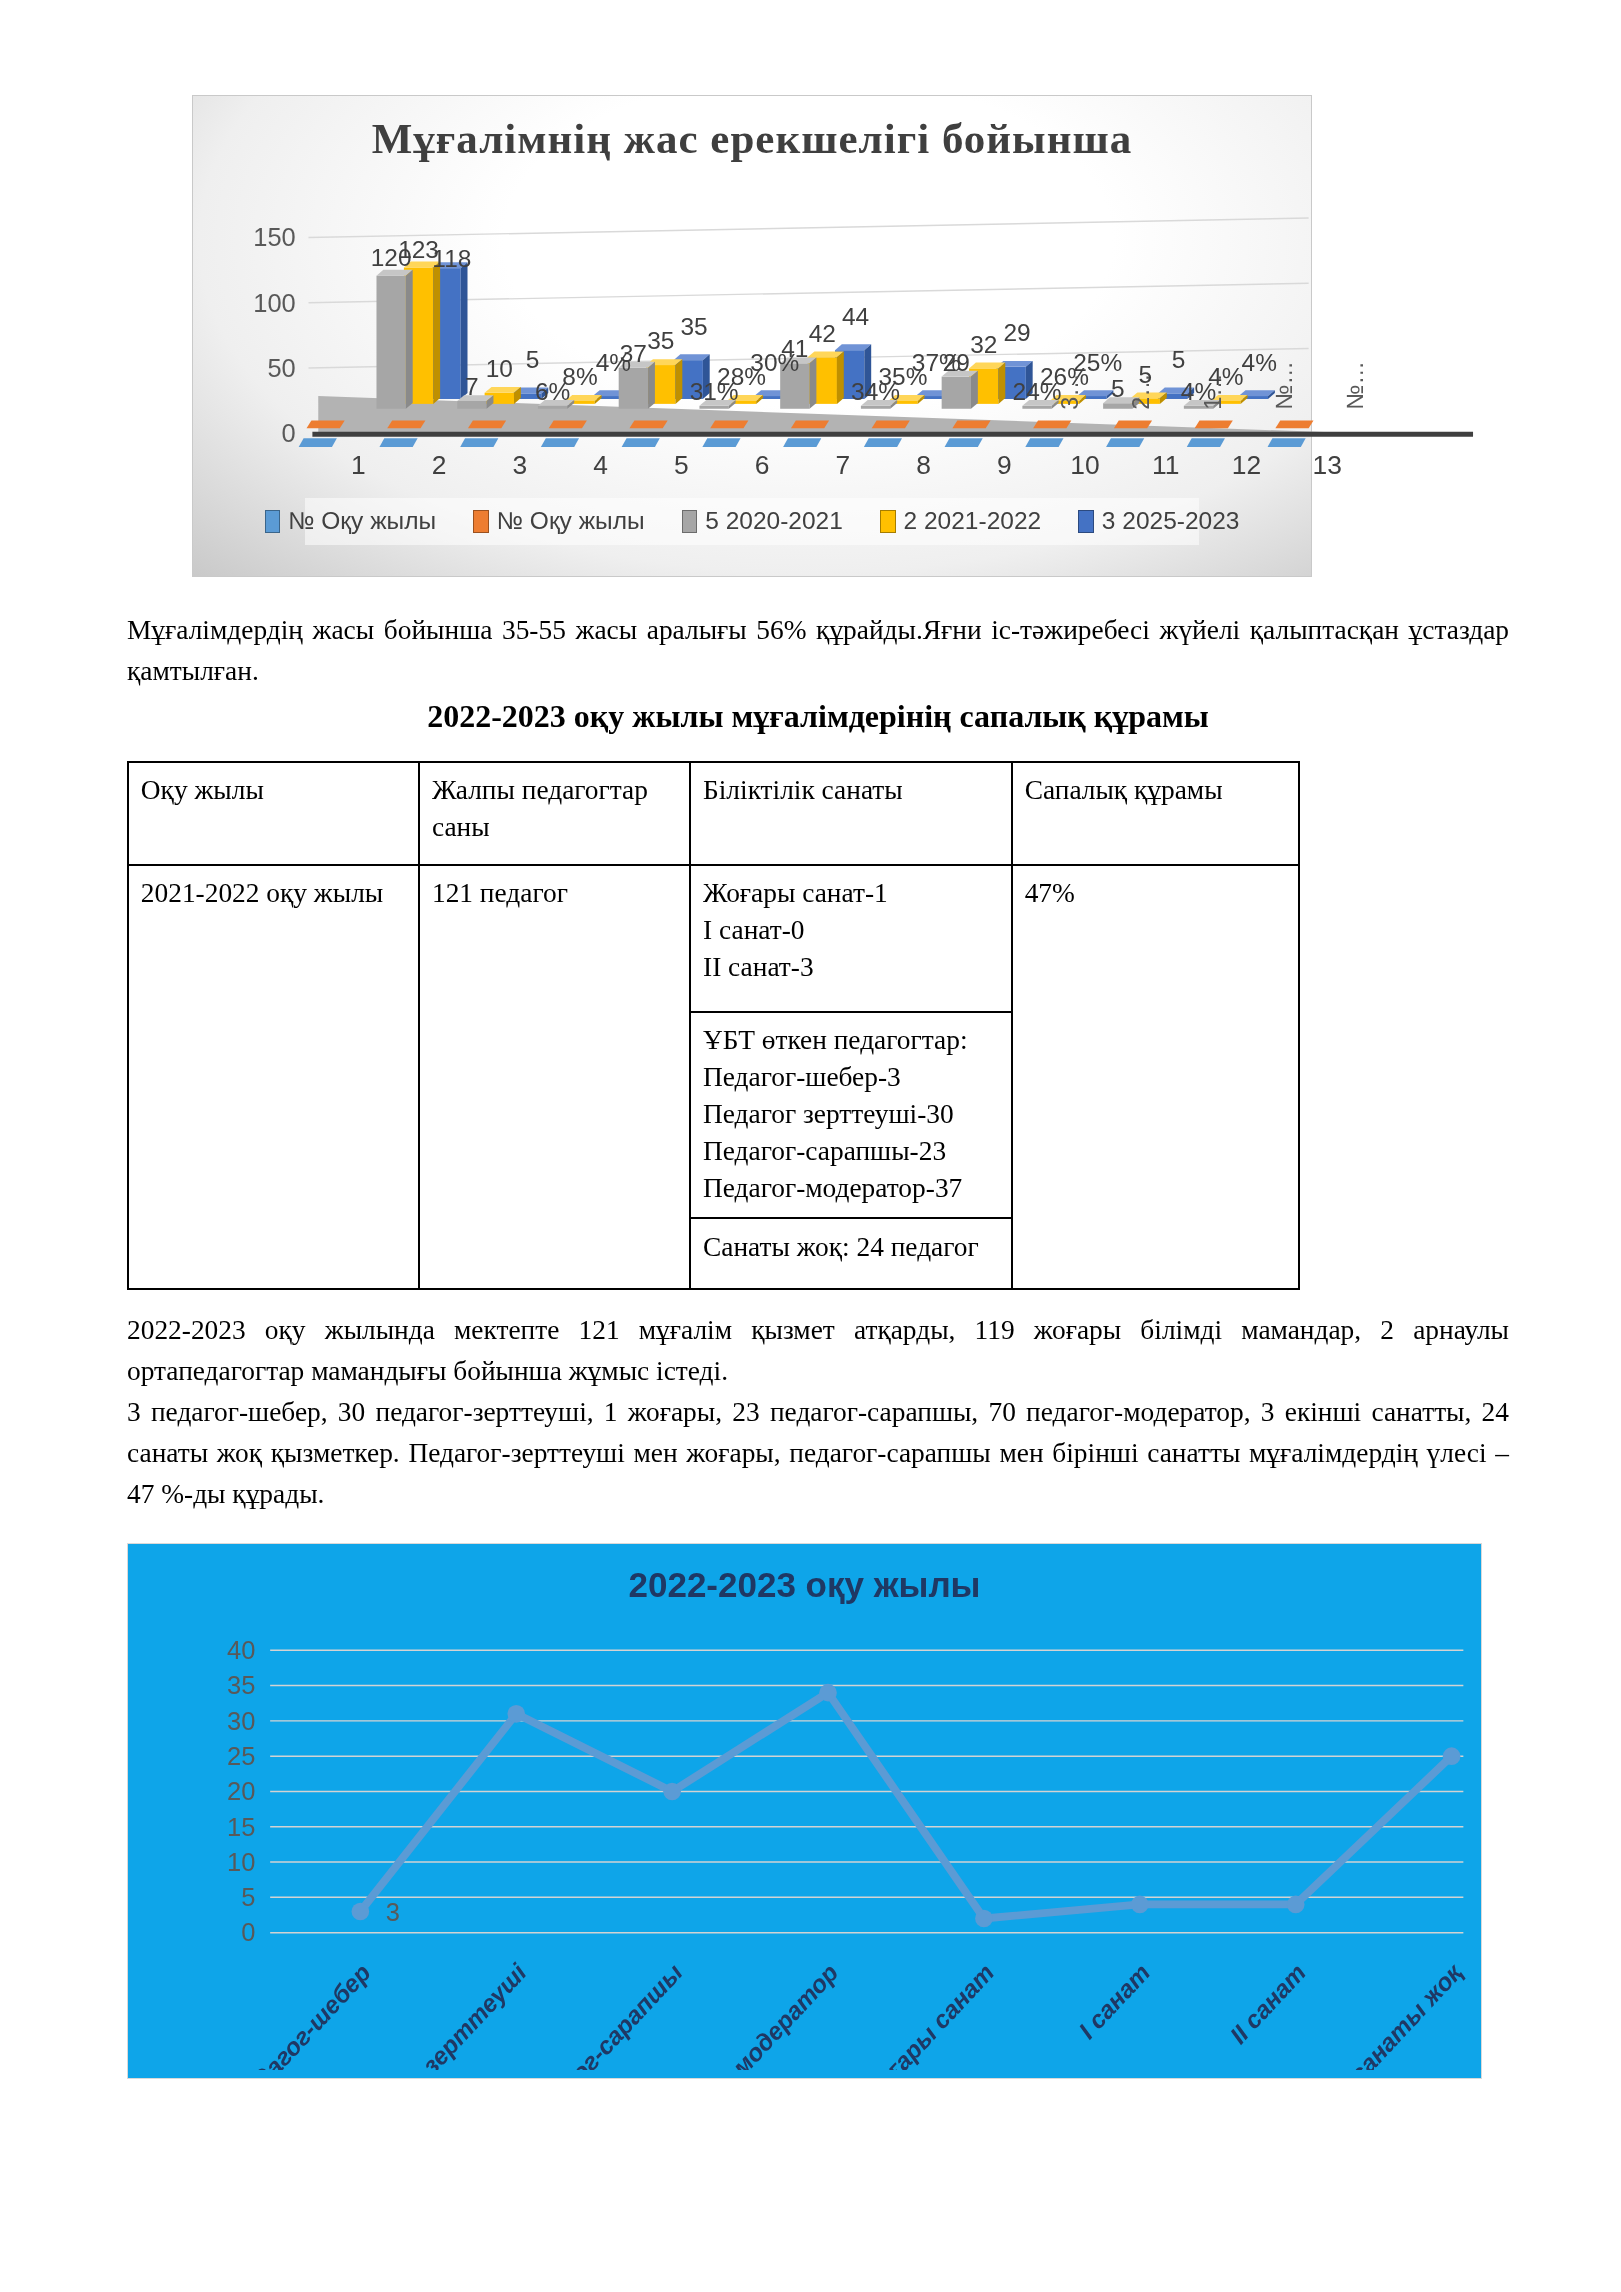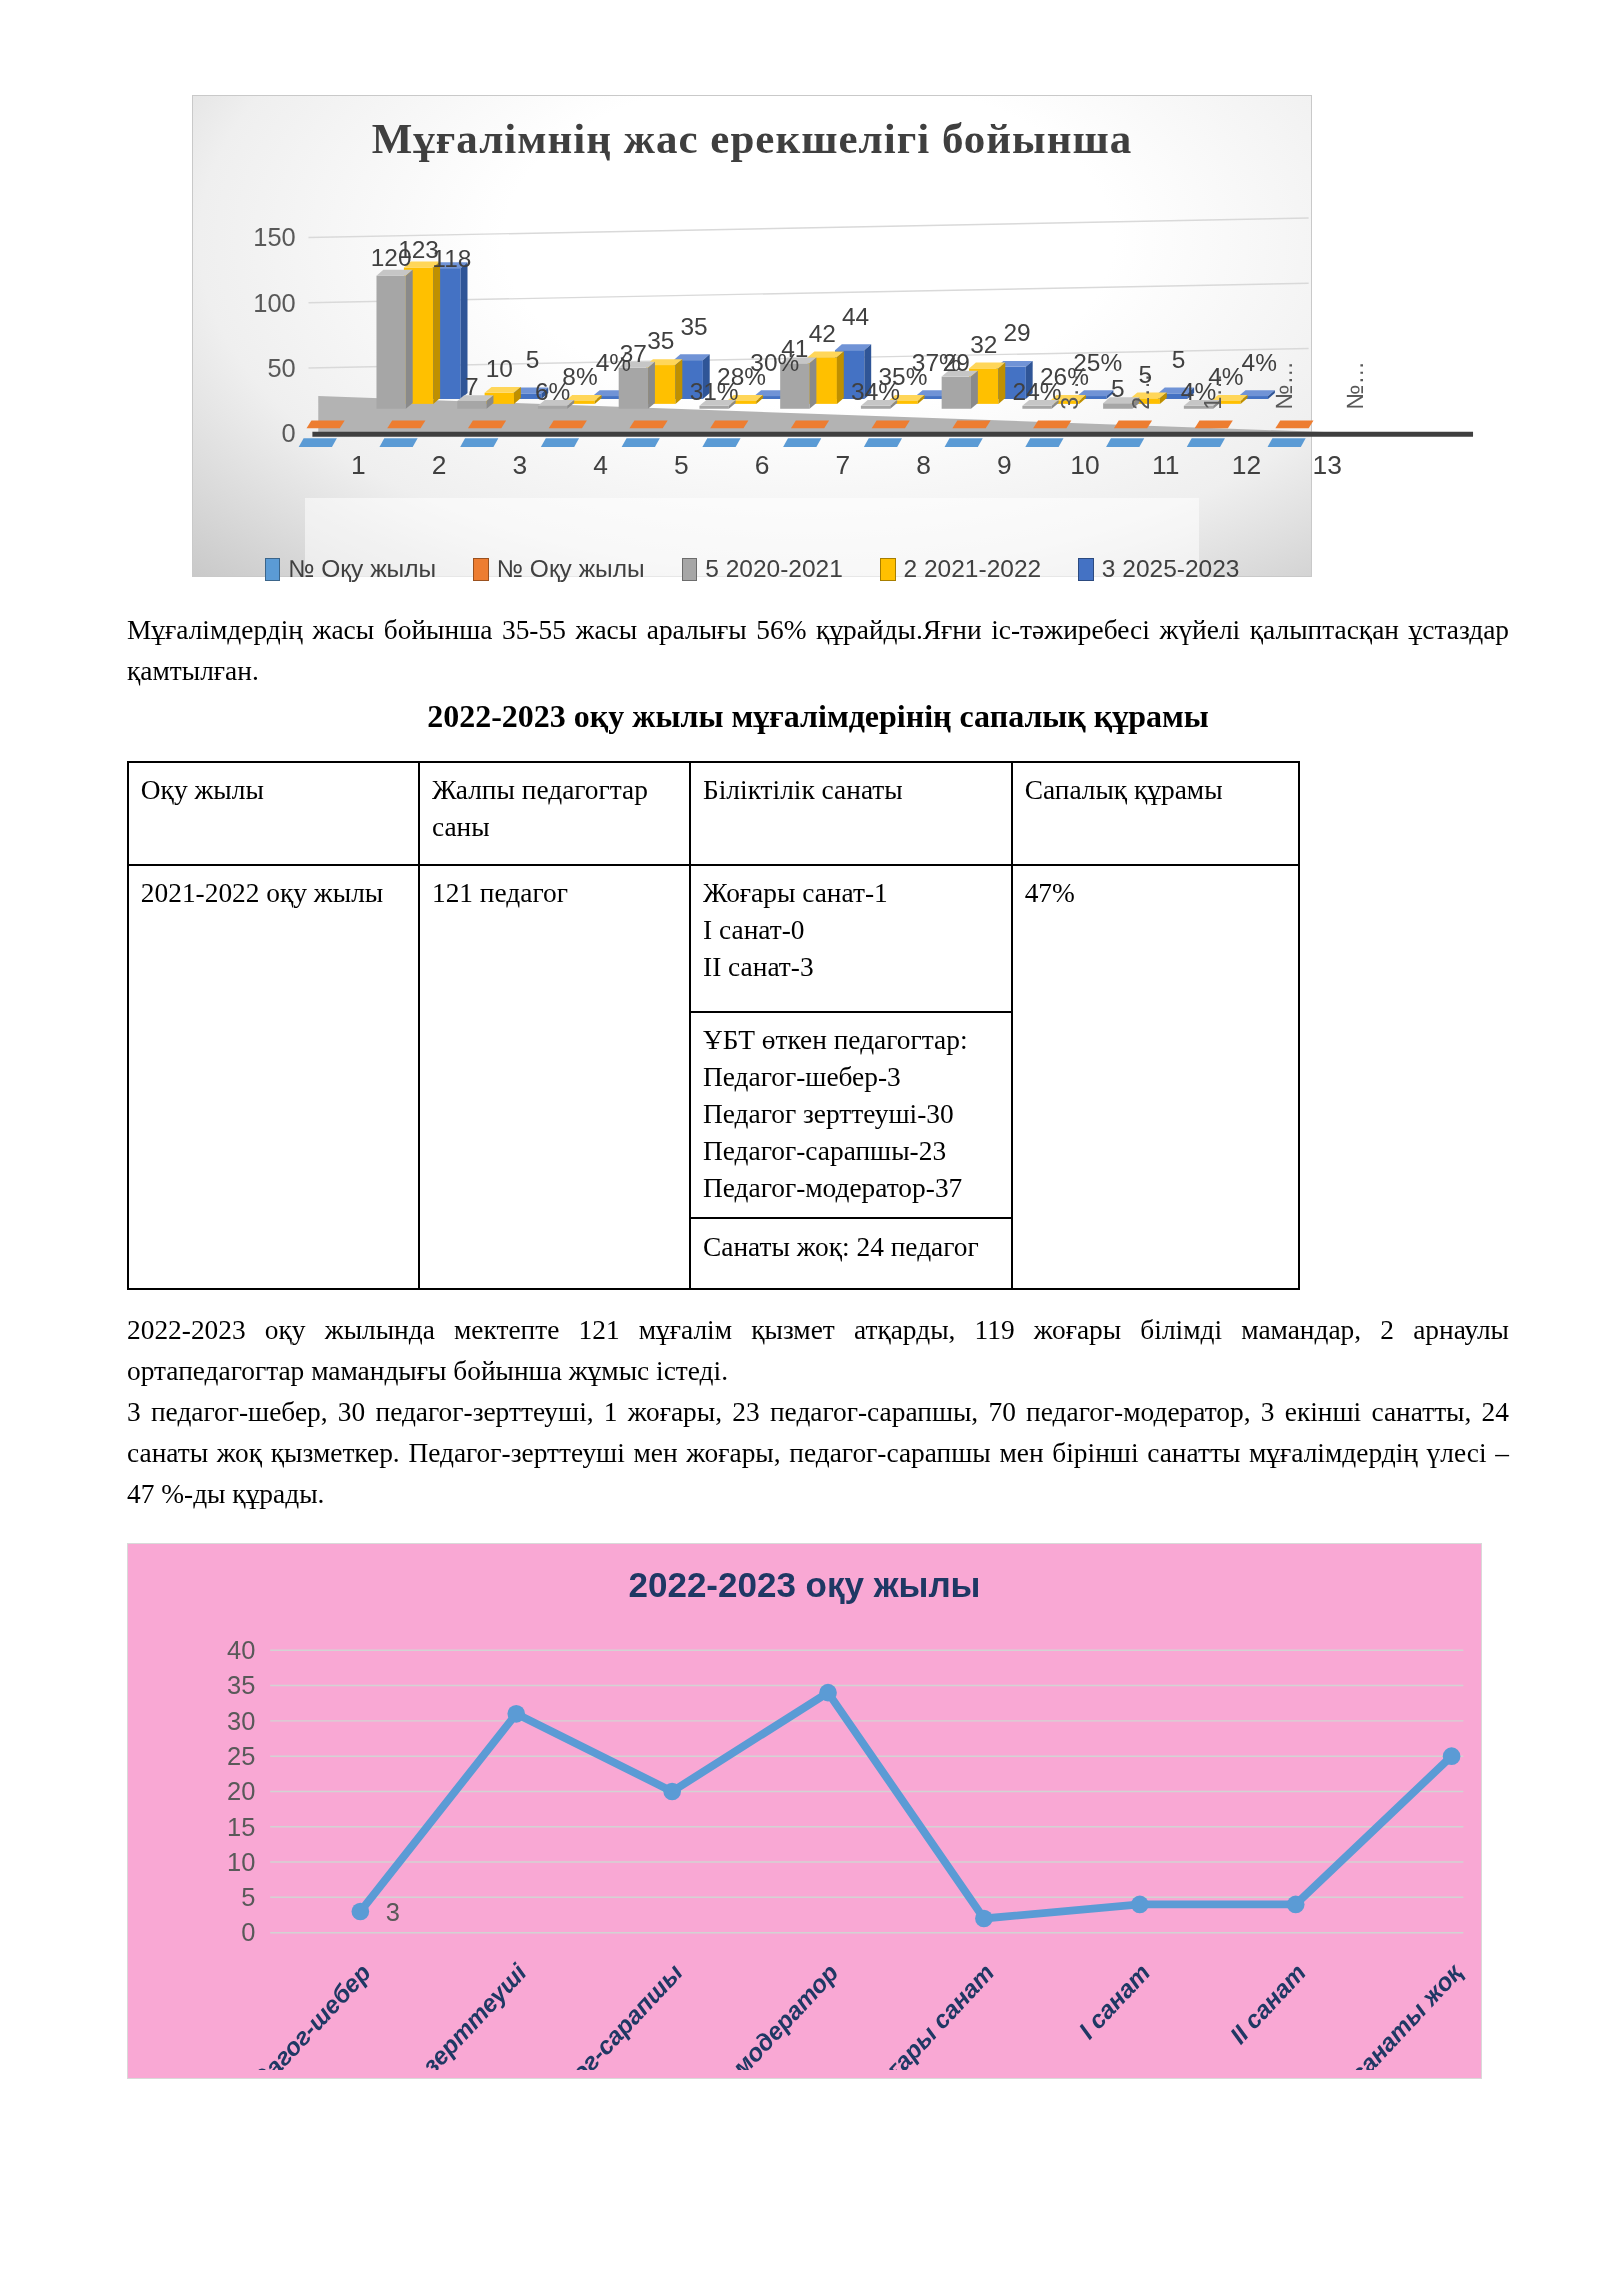--- a/index.html
+++ b/index.html
@@ -24,21 +24,21 @@
     font-size:43px; font-weight:bold; color:#3f3f3f; letter-spacing:1px;
   }
   .chart3d-svg { display:block; width:1282px; height:333px; }
   .legend3d {
     display:flex; justify-content:center; align-items:center; gap:37px;
     width:80%; margin:2px auto 0; padding:9.8px 19.6px;
     background:rgba(255,255,255,0.55);
     font-family:"Liberation Sans","DejaVu Sans",sans-serif;
     font-size:24.5px; color:#404040;
   }
-  .legend3d .li { display:flex; align-items:center; gap:8px; white-space:nowrap;margin-top:48px; }
+  .legend3d .li { display:flex; align-items:center; gap:8px; white-space:nowrap; }
   .legend3d .sw { width:15.7px; height:23.5px; display:inline-block; border:1px solid rgba(0,0,0,.35); }
 
   
   .body-par {
     margin-top:33px; font-size:27.4px; line-height:1.5; text-align:justify;
   }
   .doc-heading {
     margin-top:5.9px; text-align:center; font-size:32px; font-weight:bold;
   }
 
@@ -52,21 +52,21 @@
     padding:9.8px 11.8px; font-weight:normal;
   }
   .qtable thead tr { height:103px; }
   .qtable tbody tr.r1 { height:147px; }
   .qtable tbody tr.r2 { height:191px; }
   .qtable tbody tr.r3 { height:71px; }
   .pre { white-space:pre-line; }
 
   
   .line-panel {
-    margin-top:27.4px; width:1355px; border:1px solid #d9d9d9; background:#f9a8d4;
+    margin-top:27.4px; width:1355px; border:1px solid #d9d9d9; background:#0ea5e9;
     padding:13.7px 0 7.8px 0;
   }
   .line-title {
     text-align:center; font-family:"Liberation Sans","DejaVu Sans",sans-serif;
     font-size:35px; font-weight:bold; color:#1F3864; padding:7.8px 0 3.9px 0;
   }
   .line-svg { display:block; width:1353px; height:461px; }
 </style>
 </head>
 <body>

